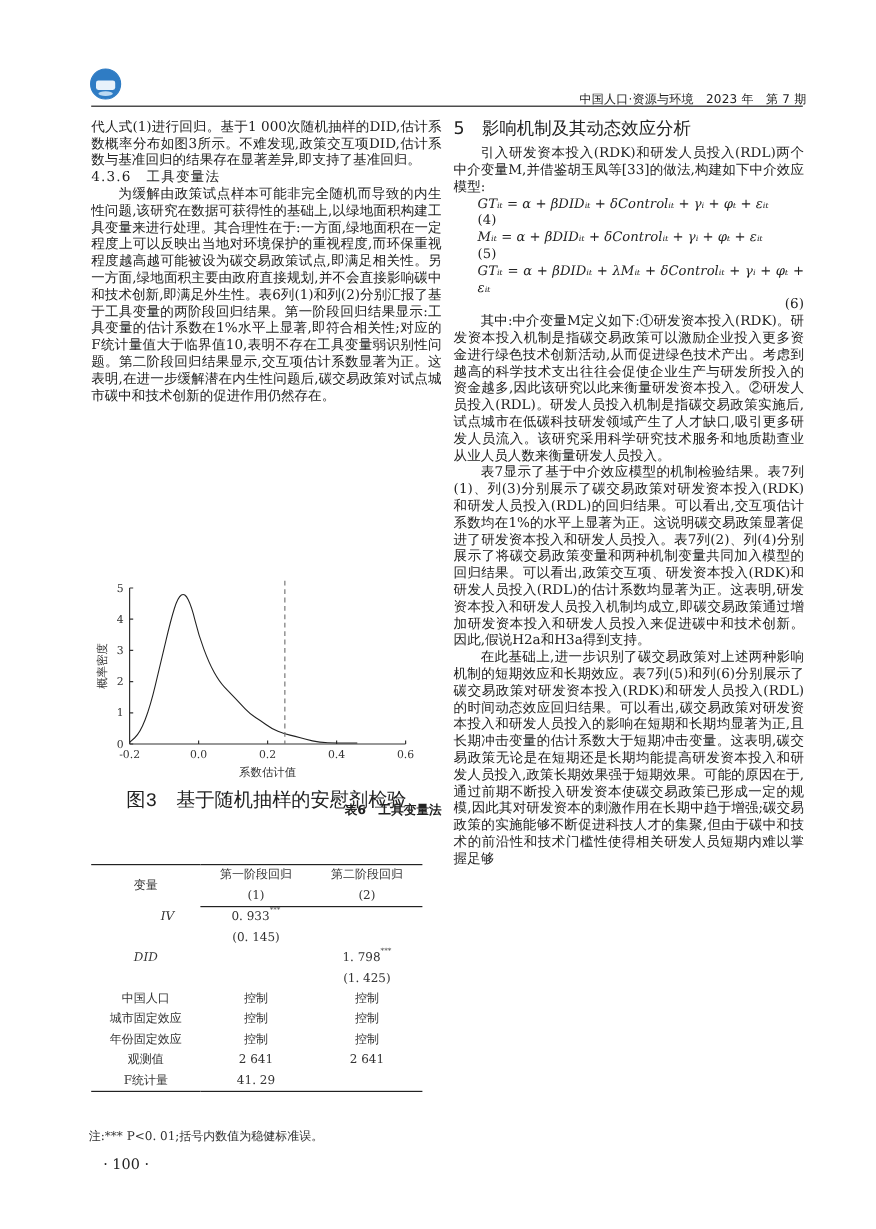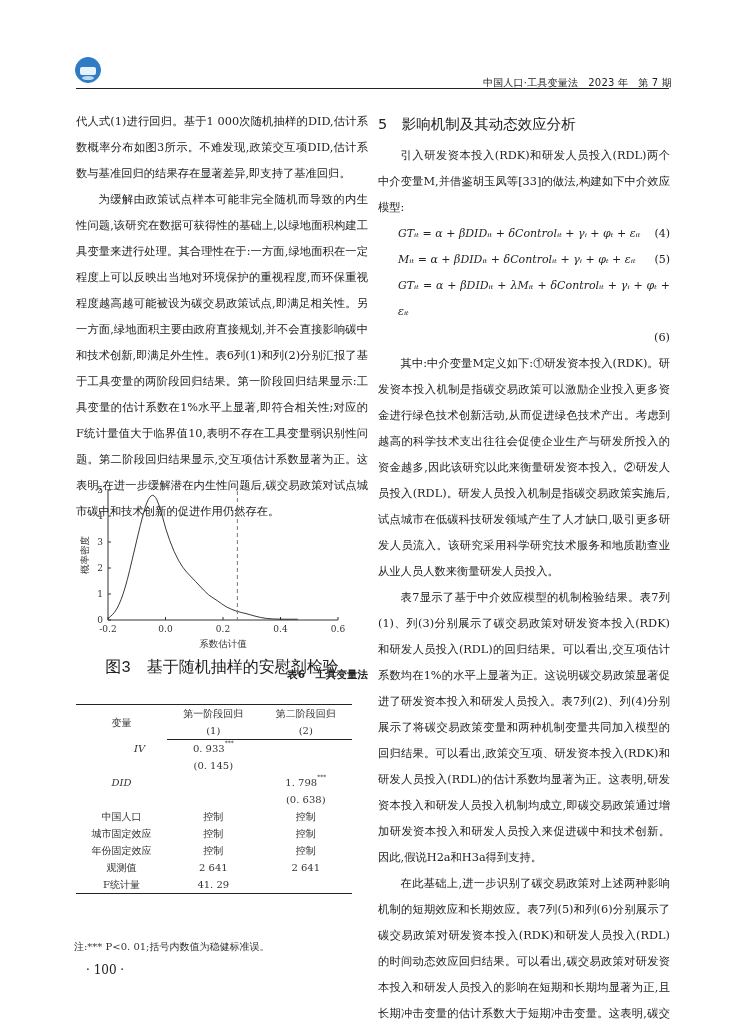--- a/index.html
+++ b/index.html
@@ -2,56 +2,57 @@
 <html><head>
 <meta charset="utf-8">
 <style>
   html,body{margin:0;padding:0;background:#fff;}
   body{width:730px;height:1024px;position:relative;overflow:hidden;font-family:"DejaVu Serif","Liberation Serif",serif;color:#222;}
   .logo{position:absolute;left:75px;top:57px;width:26px;height:26px;border-radius:50%;background:#2f7cc4;border:1px solid #2f7cc4;box-sizing:border-box;}
   .logo::before{content:"";position:absolute;left:4px;top:9px;width:16px;height:8px;background:#e8f2fb;border-radius:2px;}
   .logo::after{content:"";position:absolute;left:6px;top:18px;width:12px;height:4px;background:#bcd9f2;border-radius:50%;}
   .header-right{position:absolute;right:58px;top:76px;font-size:10px;font-family:"DejaVu Sans","Liberation Sans",sans-serif;letter-spacing:0.2px;}
   .header-rule{position:absolute;left:76px;top:88px;width:593px;height:1.3px;background:#222;}
-  .col{position:absolute;top:109px;width:292px;font-size:11.3px;line-height:26px;text-align:justify;}
+  .col{position:absolute;top:99px;width:292px;font-size:11.3px;line-height:14px;text-align:justify;}
   .col.left{left:76px;}
   .col.right{left:378px;}
   .p{margin:0;text-indent:0;}
   .p.ind{text-indent:2em;}
   .subhead{margin:0;letter-spacing:1px;}
   .sechead{font-family:"DejaVu Sans","Liberation Sans",sans-serif;font-weight:normal;font-size:14.5px;margin:2px 0 6px 0;}
-  .eq{display:flex;justify-content:space-between;font-style:italic;padding-left:20px;font-size:11px;}
+  .eq{display:flex;justify-content:space-between;font-style:italic;padding-left:20px;font-size:11px;flex-direction:column;}
   .eq .num{font-style:normal;}
   .eqnum-right{text-align:right;}
   .chart-wrap{position:absolute;left:76px;top:478px;width:292px;height:200px;}
   .chart-wrap svg{position:absolute;left:0;top:0;}
   .caption{position:absolute;left:76px;width:292px;top:657px;text-align:center;font-family:Liberation Mono, monospace;font-size:16px;}
   .table-title{position:absolute;left:76px;width:292px;top:668px;text-align:right;font-family:"DejaVu Sans","Liberation Sans",sans-serif;font-size:10.5px;font-weight:bold;}
-  table.t6{position:absolute;left:76px;top:704px;width:276px;border-collapse:collapse;font-size:10px;}
+  table.t6{position:absolute;left:76px;top:720px;width:276px;border-collapse:collapse;font-size:10px;}
   table.t6 td,table.t6 th{text-align:center;font-weight:normal;padding:0;height:17px;line-height:17px;color:#333;}
   table.t6 tr.top td{border-top:1.3px solid #222;}
   table.t6 tr.sep td{border-bottom:1px solid #222;}
   table.t6 tr.bottom td{border-bottom:1.3px solid #222;}
   sup{font-size:6px;vertical-align:top;line-height:1;}
   .note{position:absolute;left:74px;top:940px;font-size:10px;color:#333;}
   .pagenum{position:absolute;left:86px;top:963px;font-size:12px;}
 </style>
 </head>
 <body>
 
 <div class="logo"></div>
 <div class="header-right">
-  <span>中国人口·工具变量法</span>&nbsp;&nbsp;
+  <span>中国人口·资源与环境</span>&nbsp;&nbsp;
   <span>2023 年</span>&nbsp;&nbsp;
   <span>第 7 期</span>
 </div>
 <div class="header-rule"></div>
 
 <div class="col left">
   <p class="p">代人式(1)进行回归。基于1 000次随机抽样的DID,估计系数概率分布如图3所示。不难发现,政策交互项DID,估计系数与基准回归的结果存在显著差异,即支持了基准回归。</p>
+  <p class="subhead">4.3.6　工具变量法</p>
   <p class="p ind">为缓解由政策试点样本可能非完全随机而导致的内生性问题,该研究在数据可获得性的基础上,以绿地面积构建工具变量来进行处理。其合理性在于:一方面,绿地面积在一定程度上可以反映出当地对环境保护的重视程度,而环保重视程度越高越可能被设为碳交易政策试点,即满足相关性。另一方面,绿地面积主要由政府直接规划,并不会直接影响碳中和技术创新,即满足外生性。表6列(1)和列(2)分别汇报了基于工具变量的两阶段回归结果。第一阶段回归结果显示:工具变量的估计系数在1%水平上显著,即符合相关性;对应的F统计量值大于临界值10,表明不存在工具变量弱识别性问题。第二阶段回归结果显示,交互项估计系数显著为正。这表明,在进一步缓解潜在内生性问题后,碳交易政策对试点城市碳中和技术创新的促进作用仍然存在。</p>
 </div>
 
 <div class="chart-wrap">
   <svg id="chart" width="292" height="175" viewBox="0 0 292 175">
       <line x1="32" y1="12" x2="32" y2="142" stroke="#333" stroke-width="1"></line>
       <line x1="32" y1="142" x2="262" y2="142" stroke="#333" stroke-width="1"></line>
       <line x1="32" y1="142" x2="32" y2="139" stroke="#333" stroke-width="1"></line>
       <text x="32" y="154" text-anchor="middle" font-size="9" font-family="DejaVu Serif, serif" fill="#333">-0.2</text>
       <line x1="89.5" y1="142" x2="89.5" y2="139" stroke="#333" stroke-width="1"></line>
@@ -107,21 +108,21 @@
         <td><span></span></td>
       </tr>
       <tr>
         <td><span style="font-style: italic; margin-top: 34px;">DID</span></td>
         <td><span></span></td>
         <td><span>1. 798</span><sup>***</sup></td>
       </tr>
       <tr>
         <td><span></span></td>
         <td><span></span></td>
-        <td><span>(0. 638)</span></td>
+        <td><span>(1. 425)</span></td>
       </tr>
       <tr>
         <td><span>中国人口</span></td>
         <td><span>控制</span></td>
         <td><span>控制</span></td>
       </tr>
       <tr>
         <td><span>城市固定效应</span></td>
         <td><span>控制</span></td>
         <td><span>控制</span></td>

